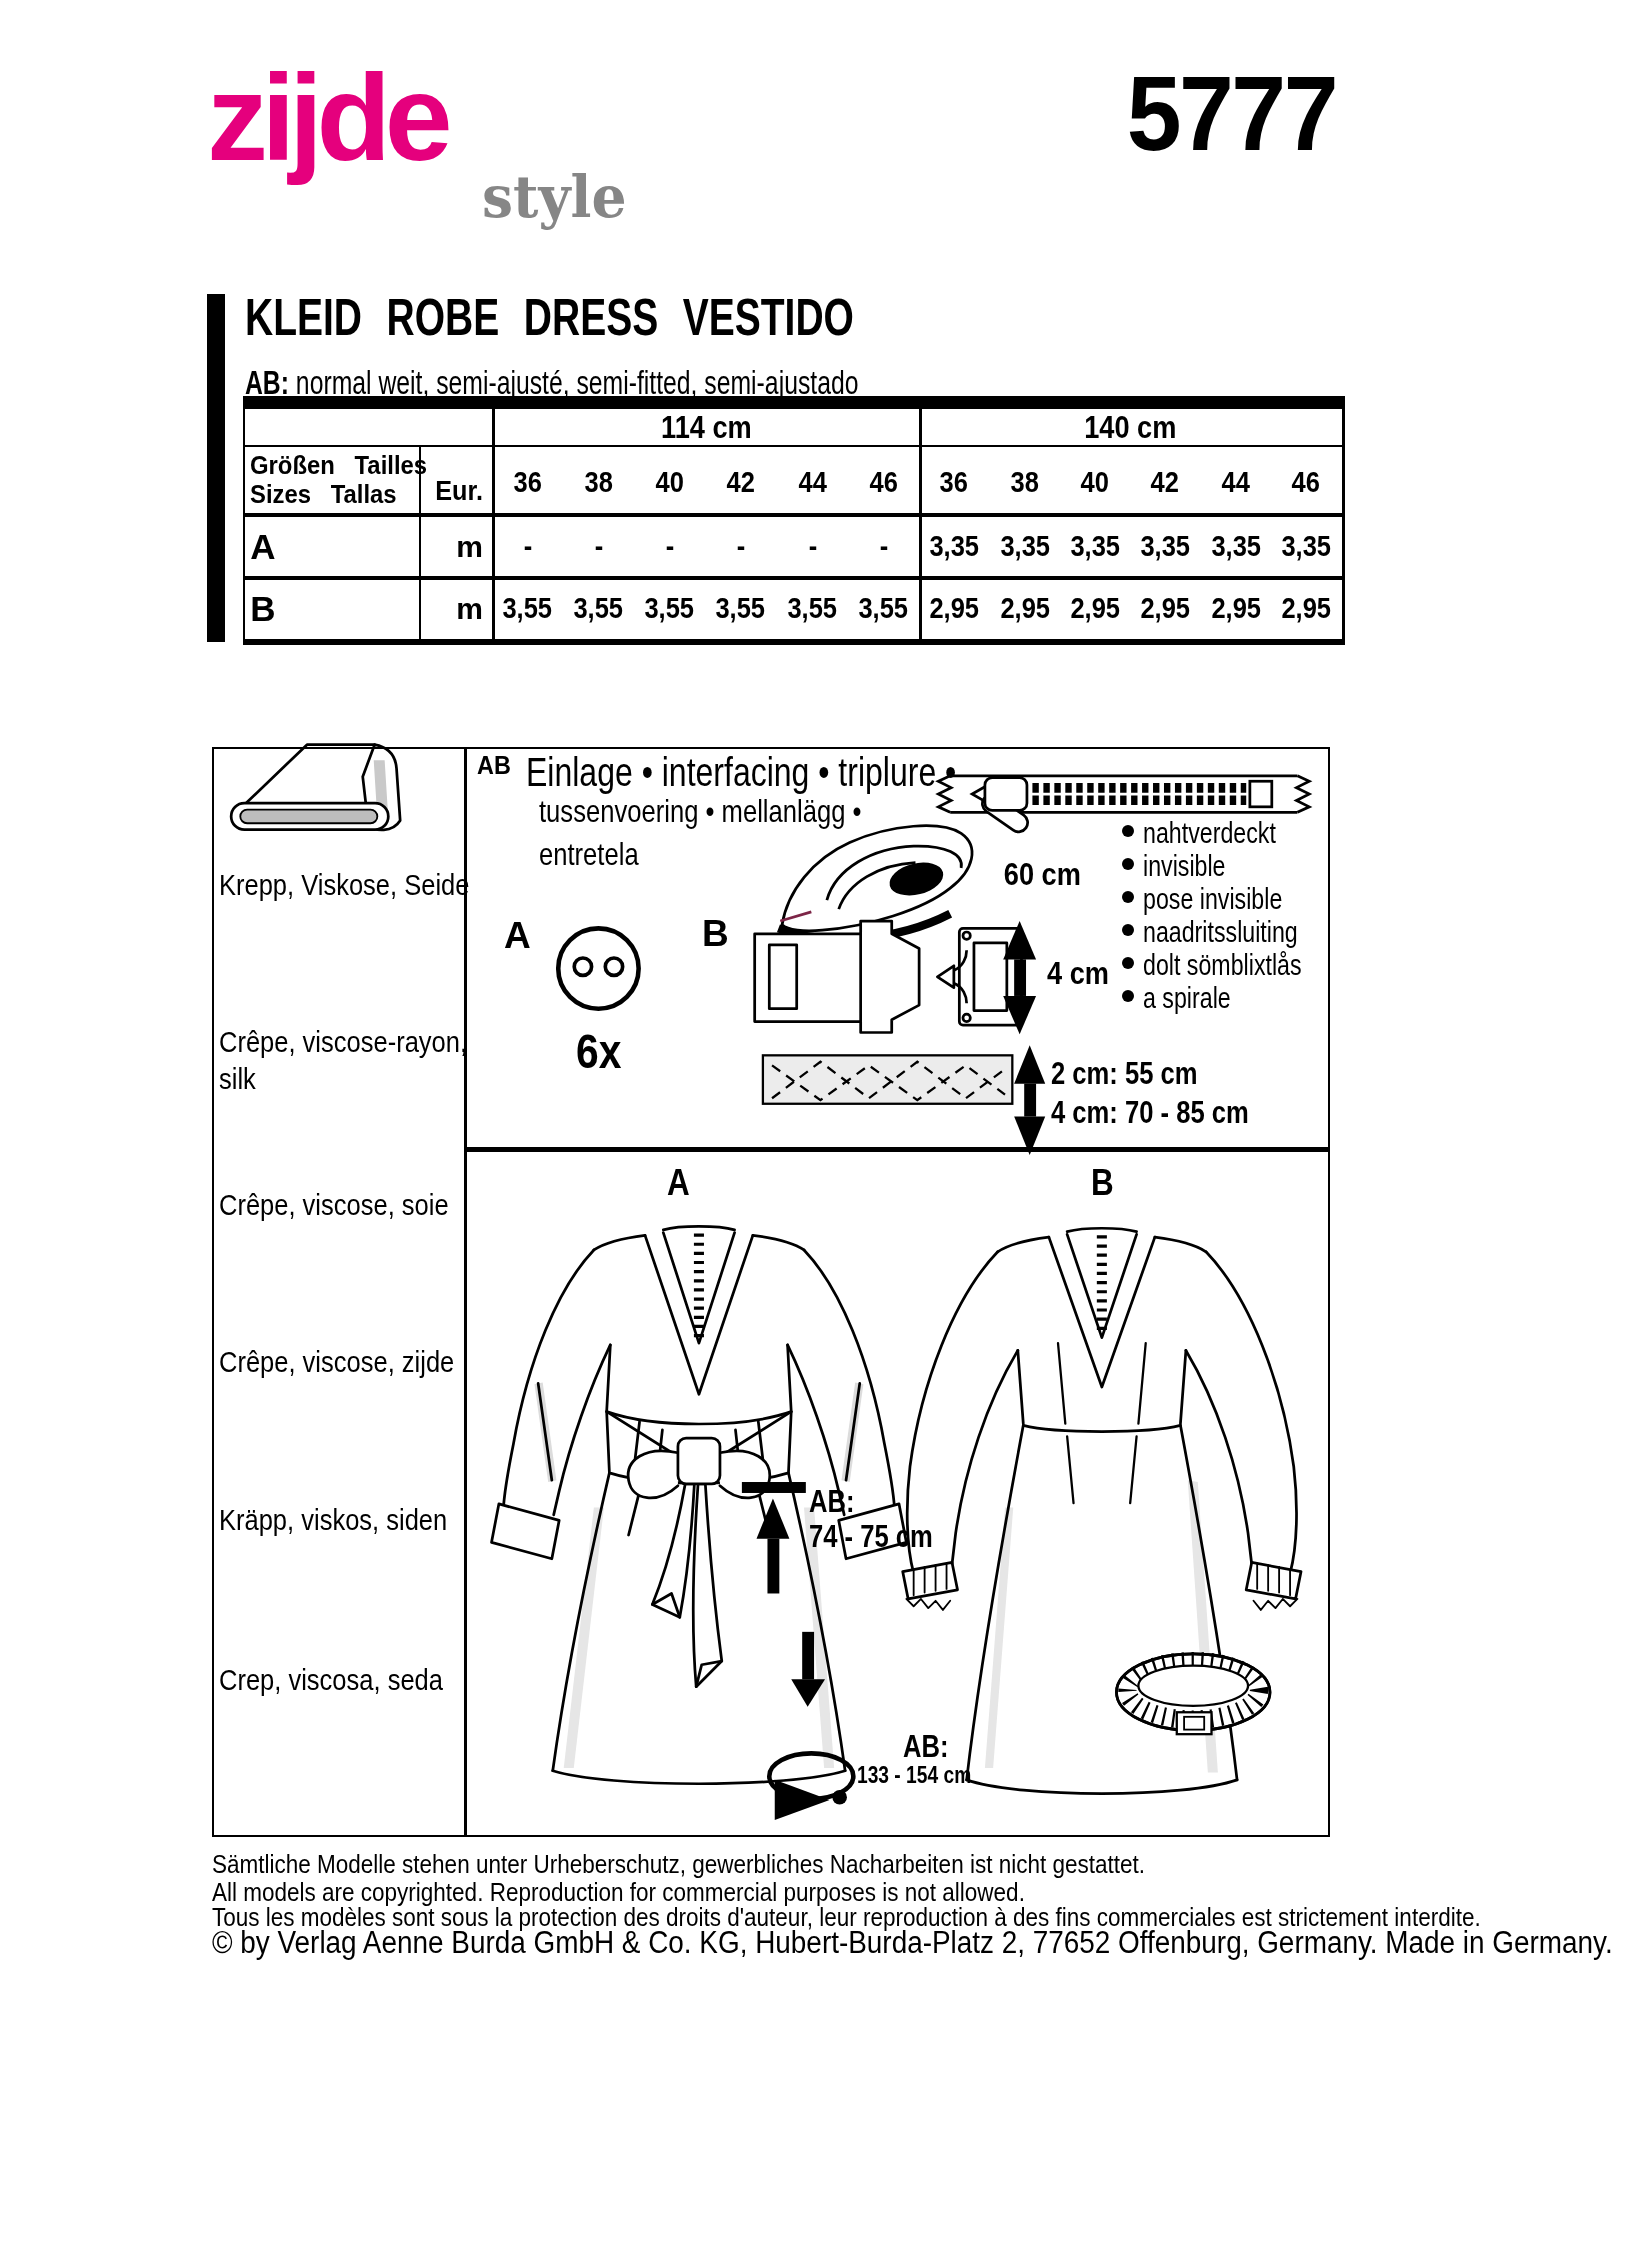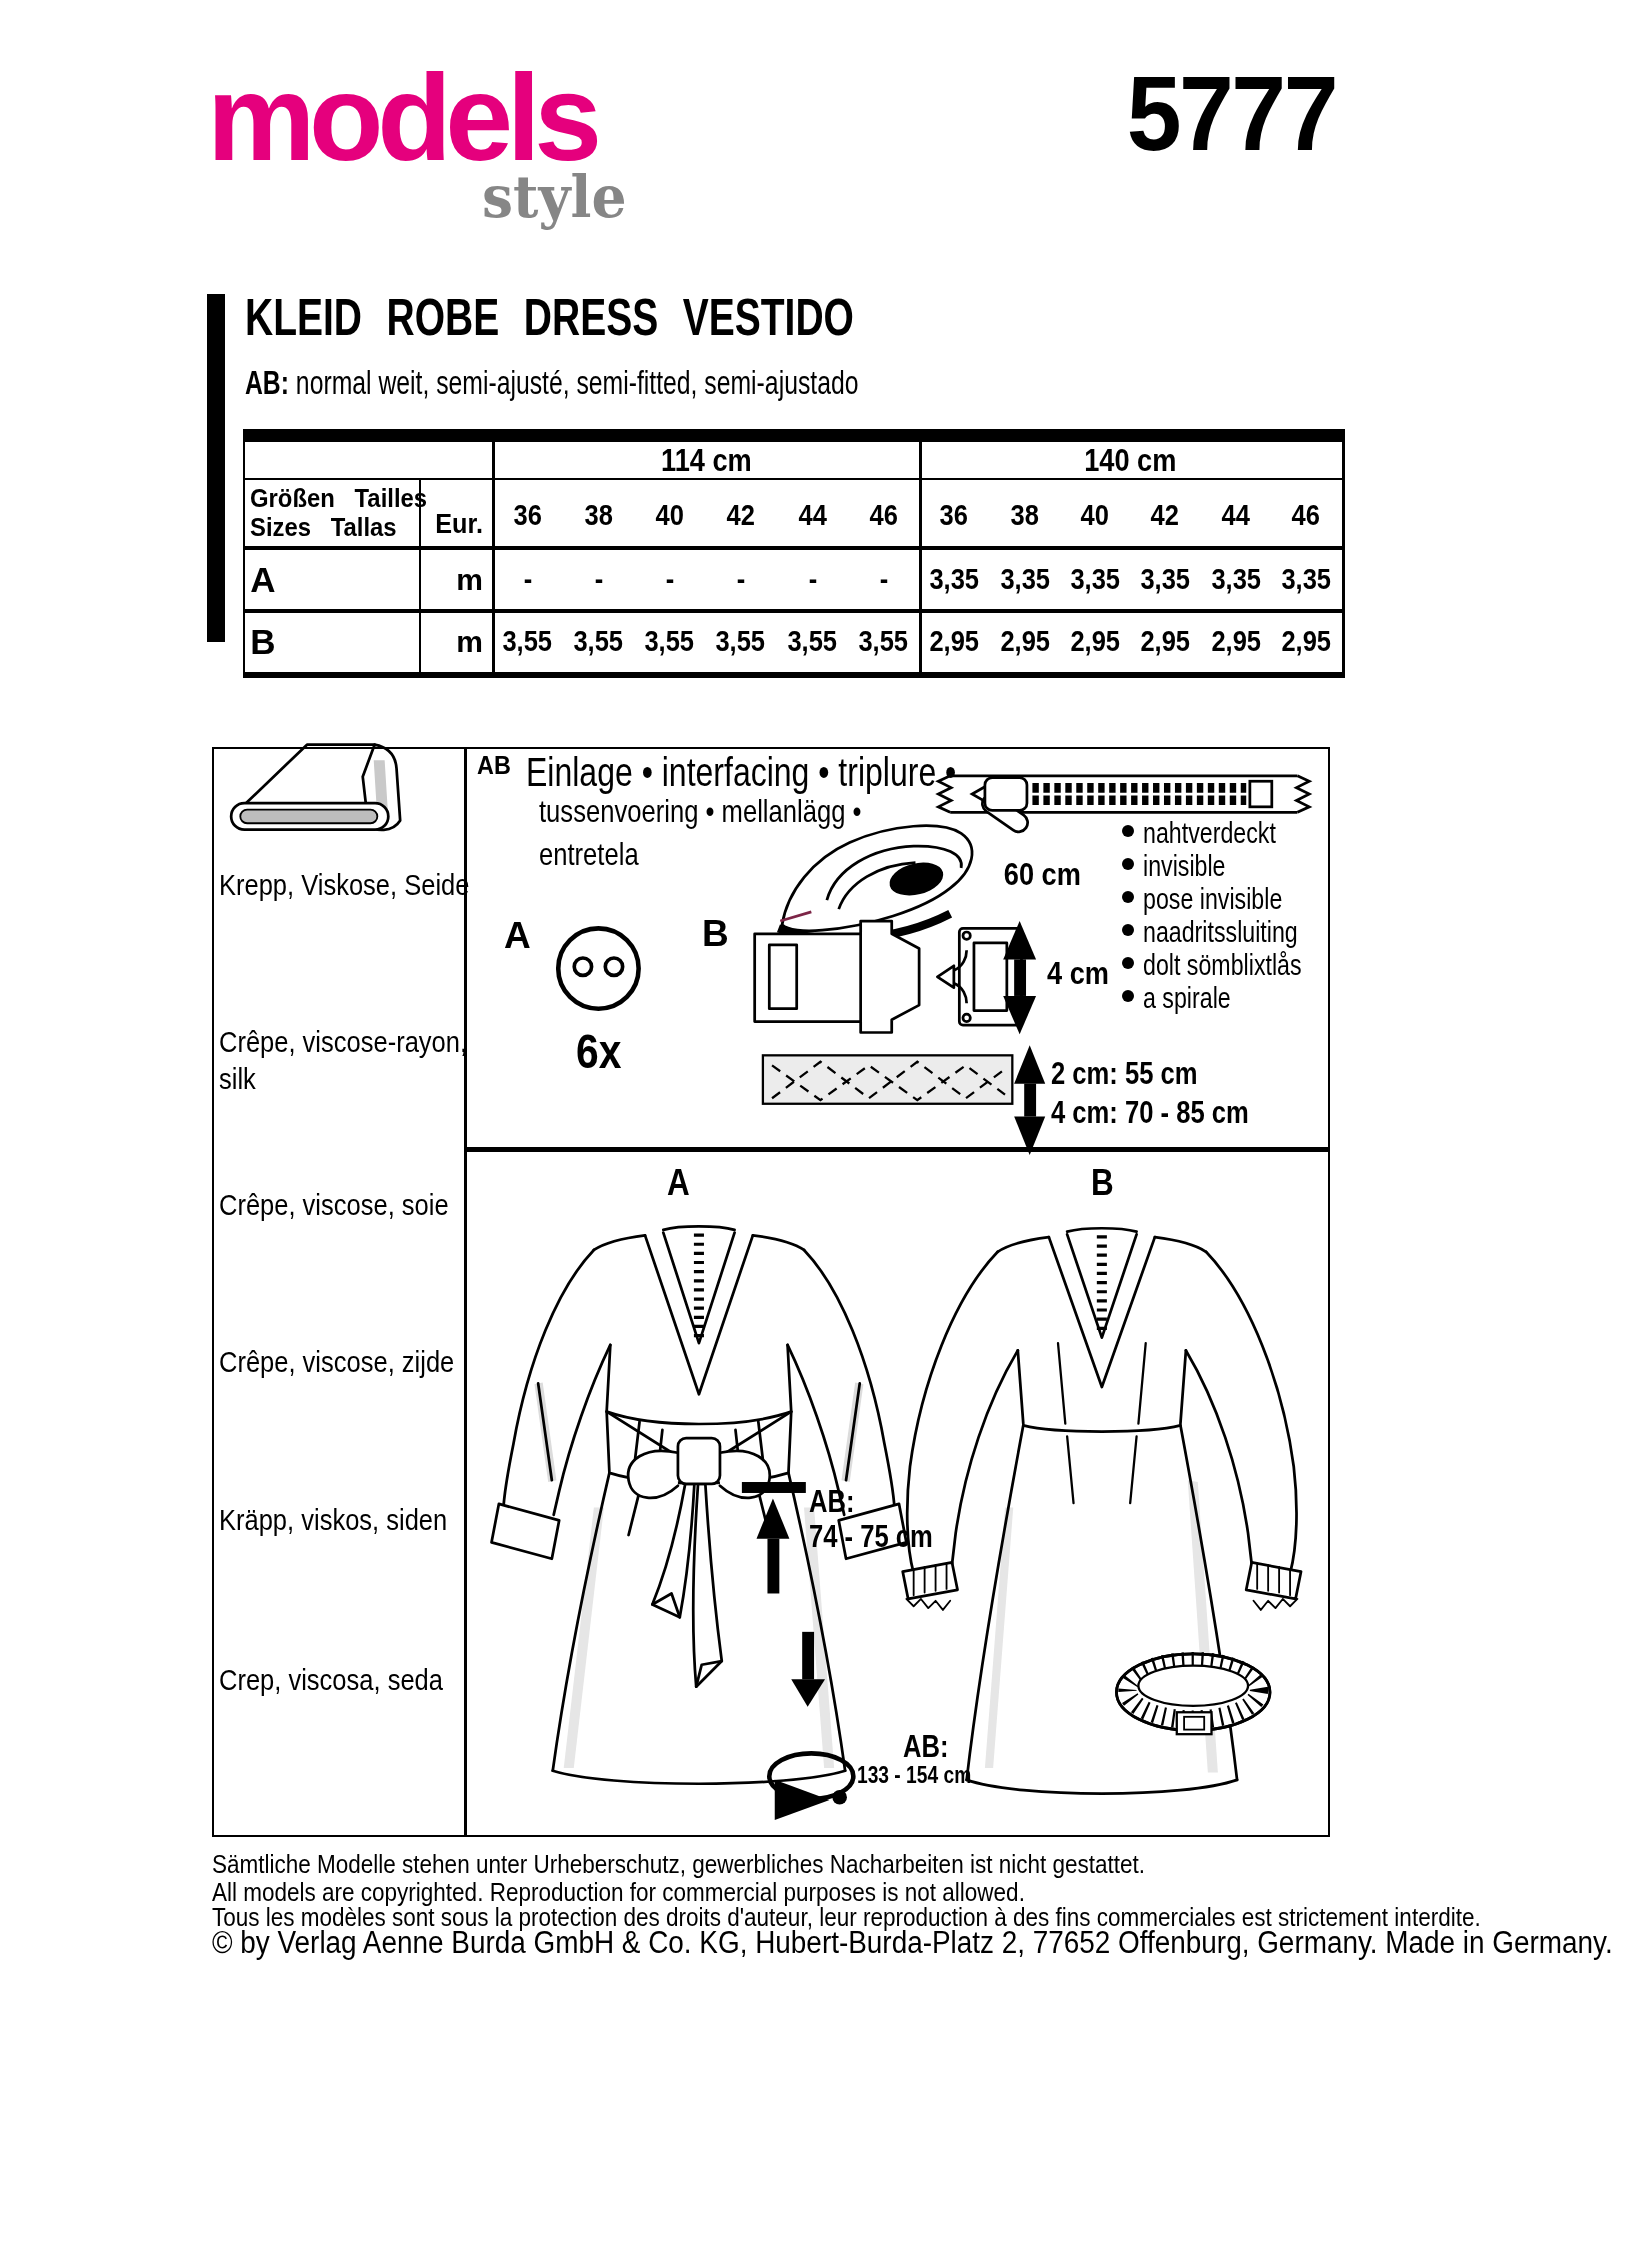--- a/index.html
+++ b/index.html
@@ -1,19 +1,19 @@
 <!DOCTYPE html>
 <html style="--brand-pink: #e5007d; --logo-gray: #868686;font-size:14.6px"><head>
 <meta charset="utf-8">
 <style>
   :root{ --brand-pink:#e5007d; --logo-gray:#868686; }
   html,body{margin:0;padding:0;background:#fff;}
   body{font-family:"Liberation Sans", sans-serif; color:#000;}
   .page{position:relative;width:1640px;height:2266px;background:#fff;overflow:hidden;}
-  .abs{position:absolute;margin-top:33px;}
+  .abs{position:absolute;}
   .t{position:absolute;white-space:nowrap;color:#000;line-height:1.08;}
   .b{font-weight:700;}
   .sx75{transform:scaleX(.75);transform-origin:0 0;display:inline-block;}
   .sx8{transform:scaleX(.8);transform-origin:0 0;display:inline-block;}
   .sx85{transform:scaleX(.85);transform-origin:0 0;display:inline-block;}
   .sx9{transform:scaleX(.9);transform-origin:0 0;display:inline-block;}
   .cellc{position:absolute;display:flex;align-items:center;justify-content:center;}
   .cellc>span{transform:scaleX(.85);transform-origin:center;display:inline-block;white-space:nowrap;}
   .blk{position:absolute;background:#000;}
   .logo-burda{position:absolute;left:207px;top:48px;font-weight:700;font-size:122px;letter-spacing:-6.4px;color:var(--brand-pink);}
@@ -221,21 +221,21 @@
 
     <g>
       <ellipse cx="888" cy="1944" rx="46" ry="25" fill="none" stroke="#000" stroke-width="5"></ellipse>
       <path d="M848 1948 L848 1992 L908 1970 Z" fill="#000"></path>
       <circle cx="919" cy="1967" r="8" fill="#000"></circle>
     </g>
   </svg>
 
   <div class="txt-layer">
 
-    <div class="logo-burda">models</div>
+    <div class="logo-burda">zijde</div>
     <div class="logo-style">style</div>
     <div class="patnum">5777</div>
 
     <div class="blk" style="left:207px;top:294px;width:18.3px;height:348px;"></div>
     <div class="maintitle"><span class="sx75">KLEID ROBE DRESS VESTIDO</span></div>
     <div class="subtitle"><span class="sx75"><b>AB:</b><span> normal weit, semi-ajusté, semi-fitted, semi-ajustado</span></span></div>
 
     <div class="abs" style="left:243px;top:396px;width:1102px;height:249px;">
       <div class="blk" style="left:0;top:0;width:1102px;height:12.8px;"></div>
       <div class="blk" style="left:0;top:49px;width:1102px;height:1.8px;"></div>

